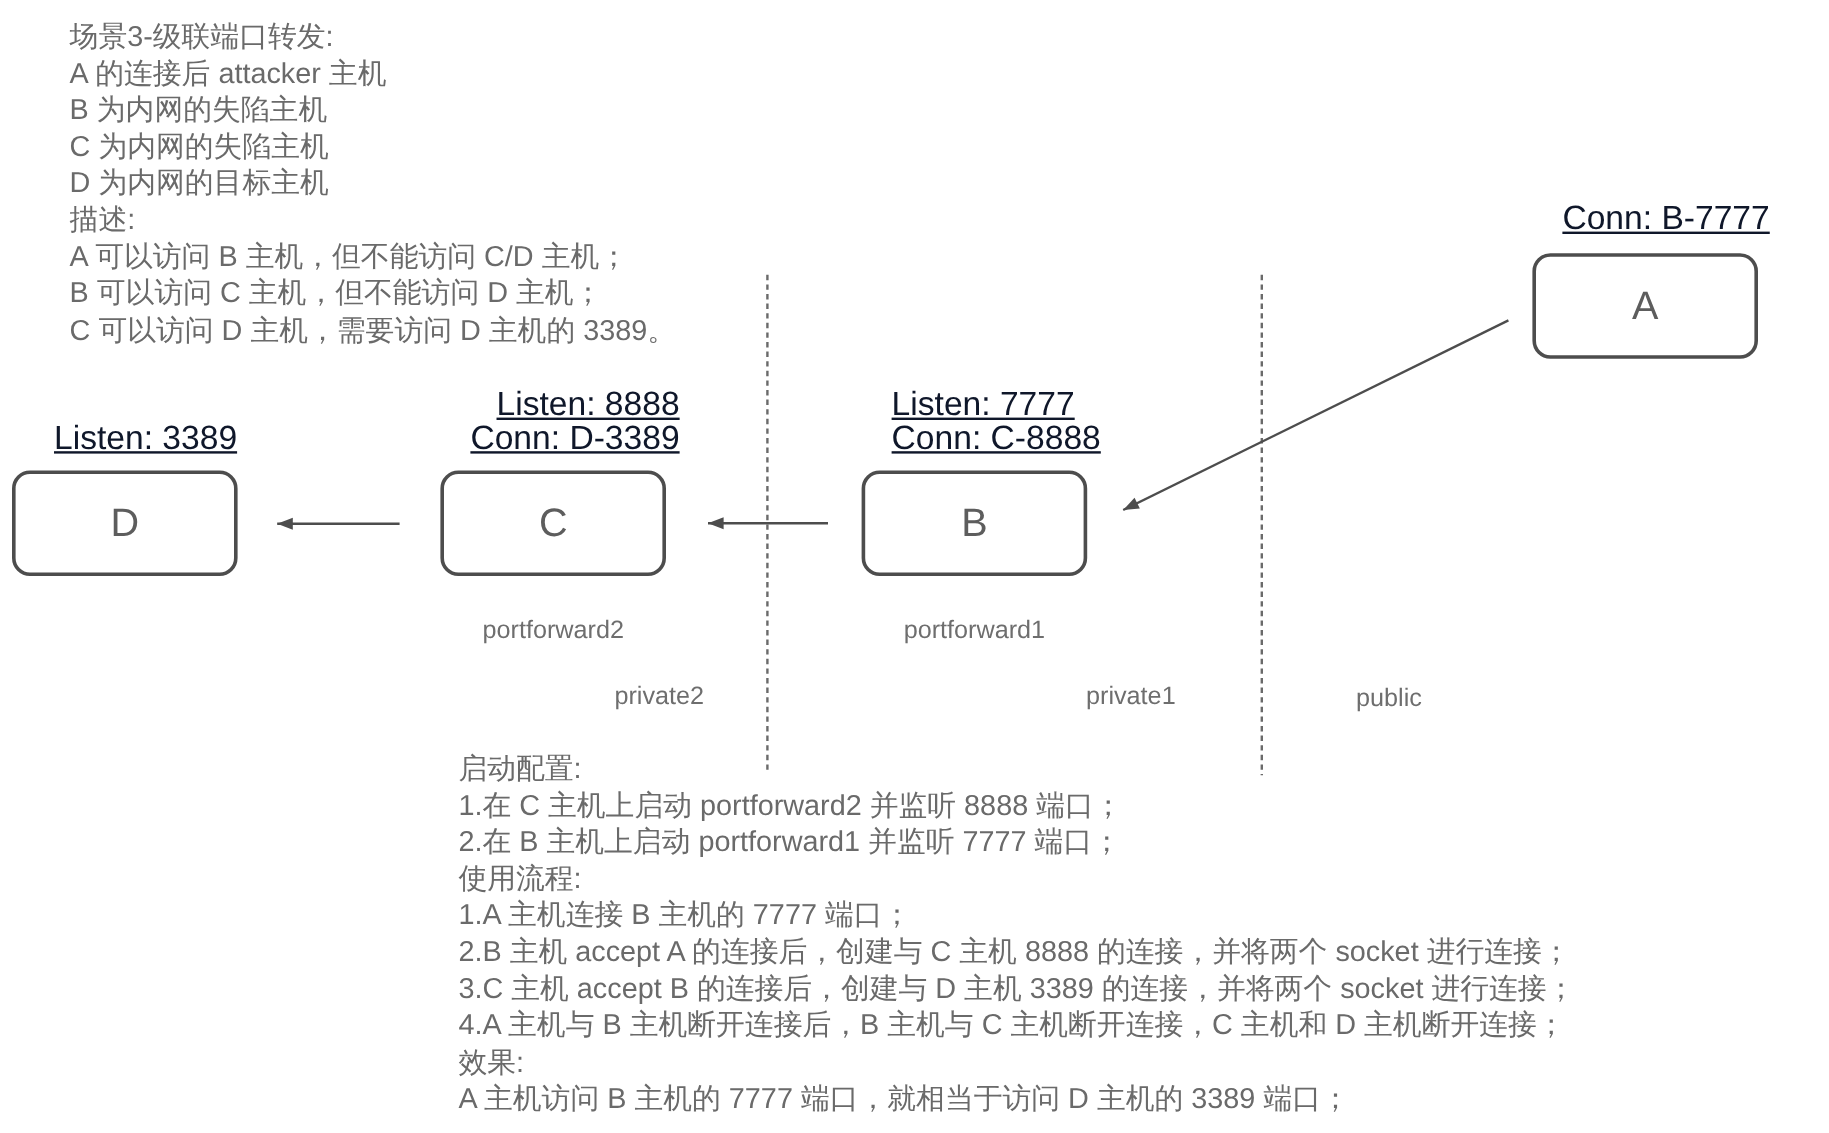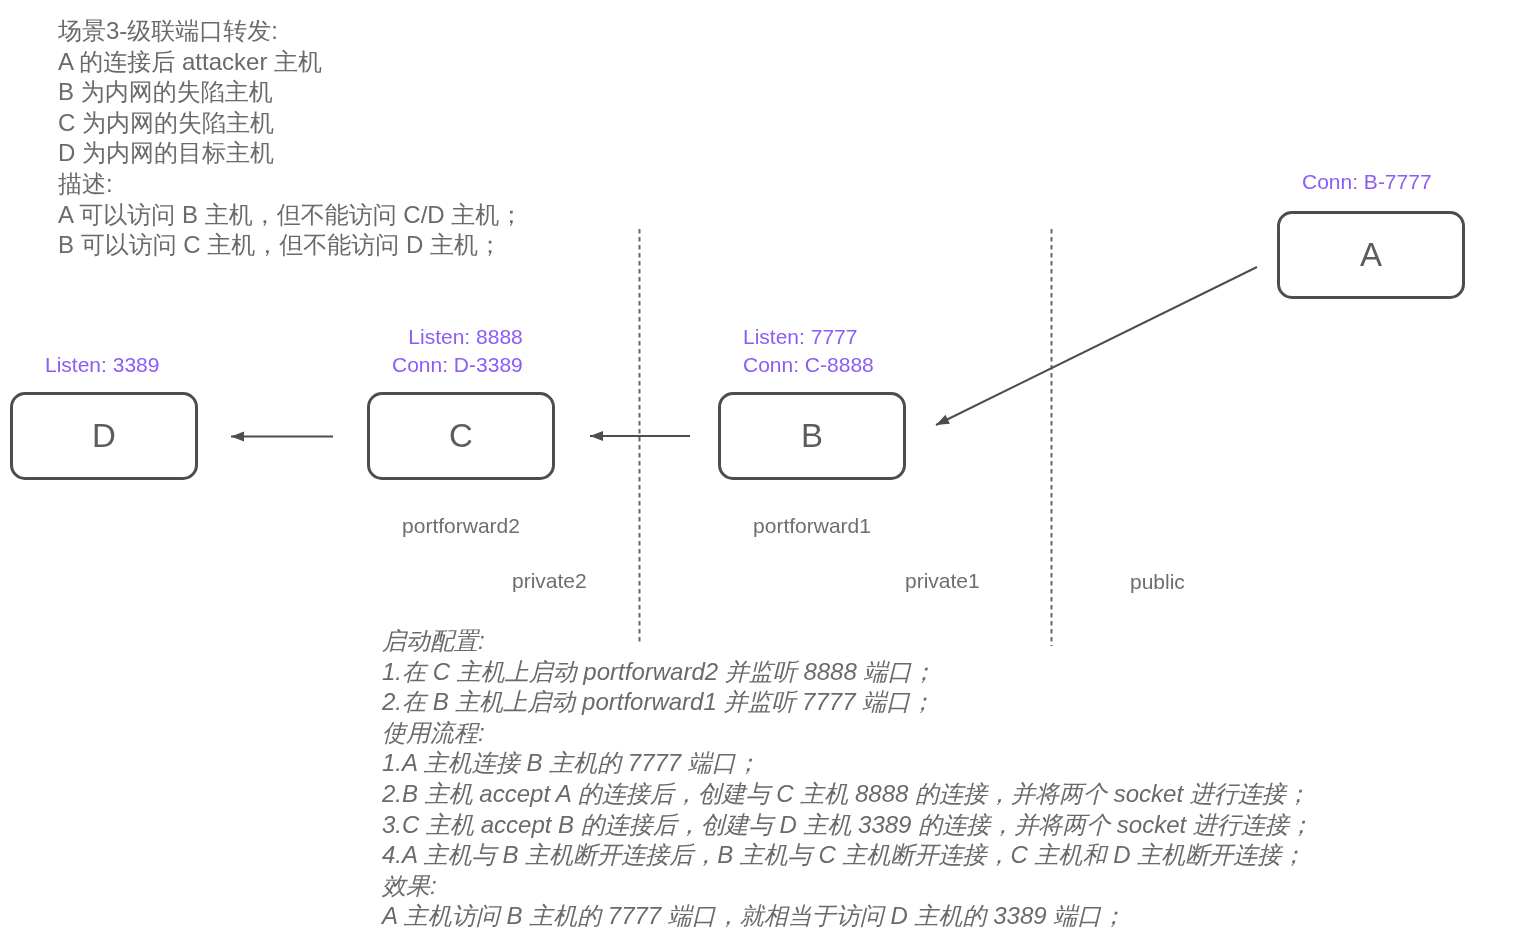--- a/index.html
+++ b/index.html
@@ -6,34 +6,34 @@
   #canvas{
     position:relative;
     width:1524px;height:944px;
     background:#ffffff;
     font-family:"Liberation Sans","DejaVu Sans",sans-serif;
     color:#6a6a6a;
     overflow:hidden;
   }
   .textblock{position:absolute;font-size:24px;line-height:30.6px;white-space:nowrap;}
   #scenario-block{left:58px;top:16px;}
-  #config-block{left:382px;top:626px;font-style:italic;}
+  #config-block{left:382px;top:626px;}
 
   .node{
     position:absolute;width:188px;height:88px;box-sizing:border-box;
     background:#ffffff;border:3px solid #4d4d4d;border-radius:15px;
     display:flex;align-items:center;justify-content:center;
     font-size:33px;color:#5d5d5d;
   }
   #node-d{left:10px;top:392px;}
   #node-c{left:367px;top:392px;}
   #node-b{left:718px;top:392px;}
   #node-a{left:1277px;top:211px;}
 
-  .anno{position:absolute;font-size:21px;line-height:27.5px;color:#8b5cf6;white-space:nowrap;}
+  .anno{position:absolute;font-size:28px;line-height:27.5px;color:#0f172a;white-space:nowrap;text-decoration:underline;}
   #anno-d{left:45px;top:351px;}
   #anno-c{left:392px;top:323px;text-align:right;}
   #anno-b{left:743px;top:323px;}
   #anno-a{left:1302px;top:168px;}
 
   .process-label{position:absolute;width:188px;text-align:center;font-size:21px;color:#6e6e6e;white-space:nowrap;}
   #process-c{left:367px;top:514px;}
   #process-b{left:718px;top:514px;}
 
   .zone-label{position:absolute;font-size:21px;color:#6e6e6e;white-space:nowrap;}
@@ -63,20 +63,21 @@
 
   <div id="scenario-block" class="textblock">
     <div>场景3-级联端口转发:</div>
     <div>A 的连接后 attacker 主机</div>
     <div>B 为内网的失陷主机</div>
     <div>C 为内网的失陷主机</div>
     <div>D 为内网的目标主机</div>
     <div>描述:</div>
     <div>A 可以访问 B 主机，但不能访问 C/D 主机；</div>
     <div>B 可以访问 C 主机，但不能访问 D 主机；</div>
+    <div>C 可以访问 D 主机，需要访问 D 主机的 3389。</div>
   </div>
 
   <div id="anno-d" class="anno">
     <div>Listen: 3389</div>
   </div>
   <div id="anno-c" class="anno">
     <div>Listen: 8888</div>
     <div>Conn: D-3389</div>
   </div>
   <div id="anno-b" class="anno">

